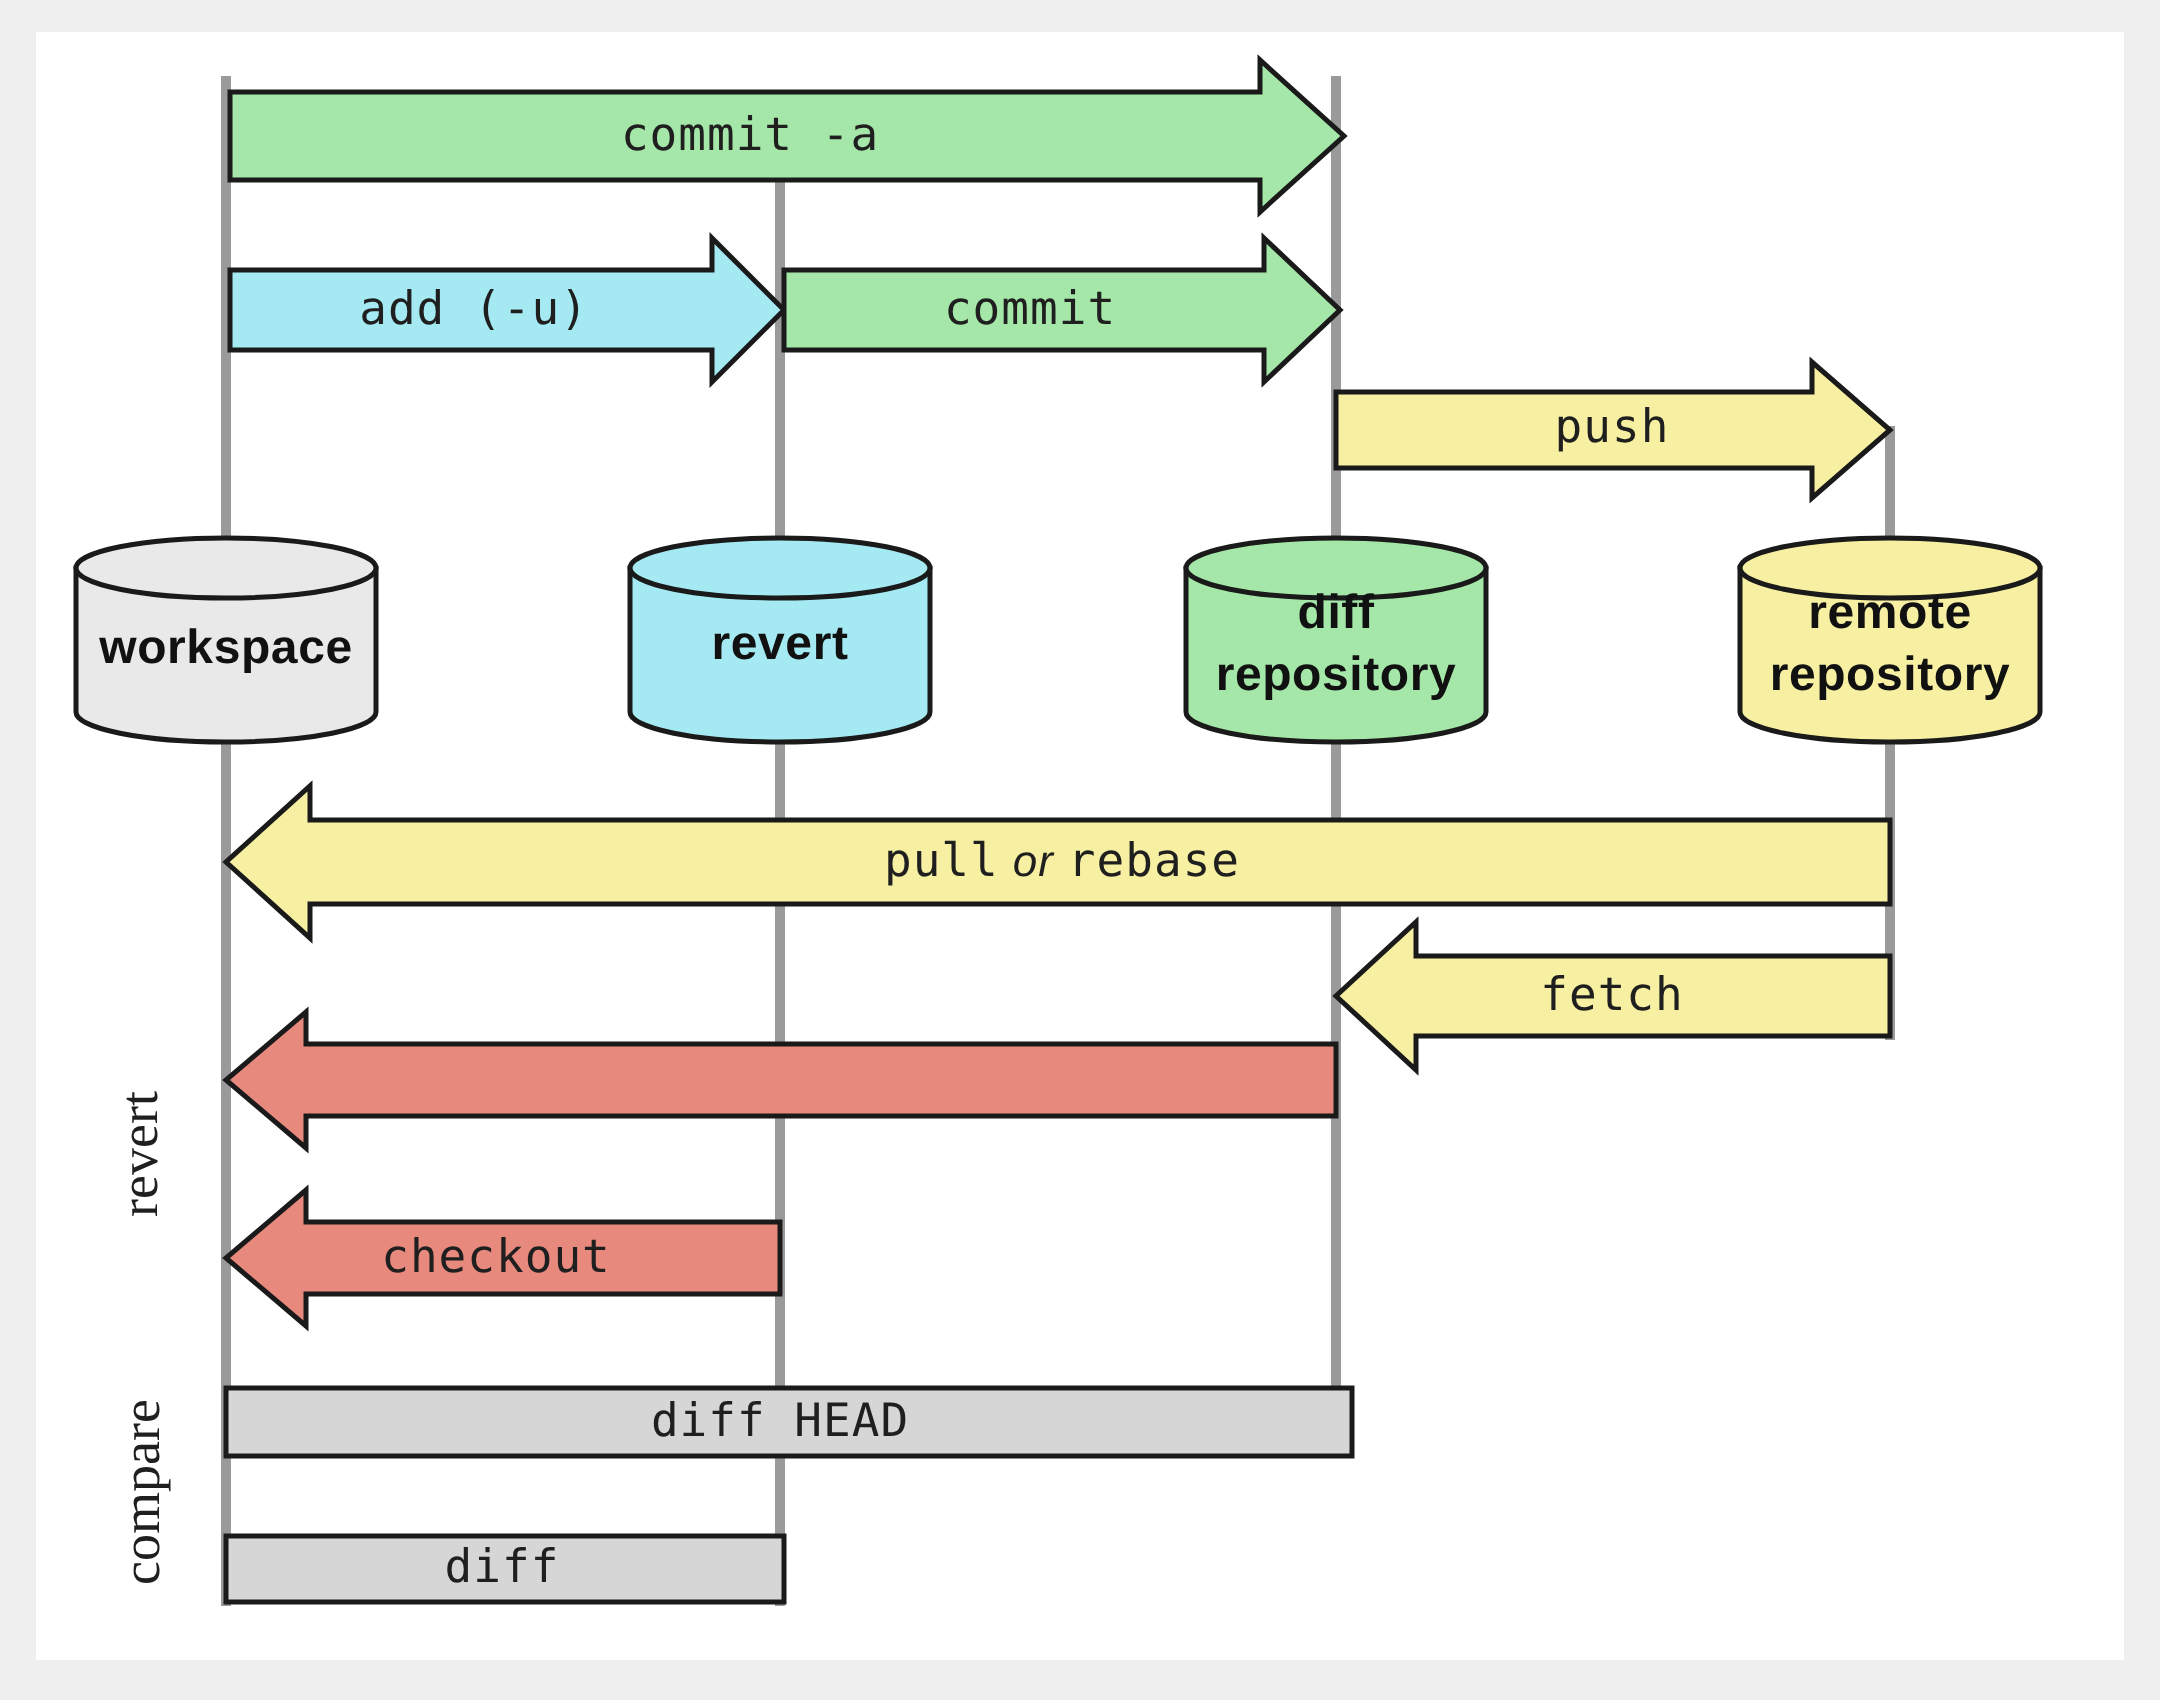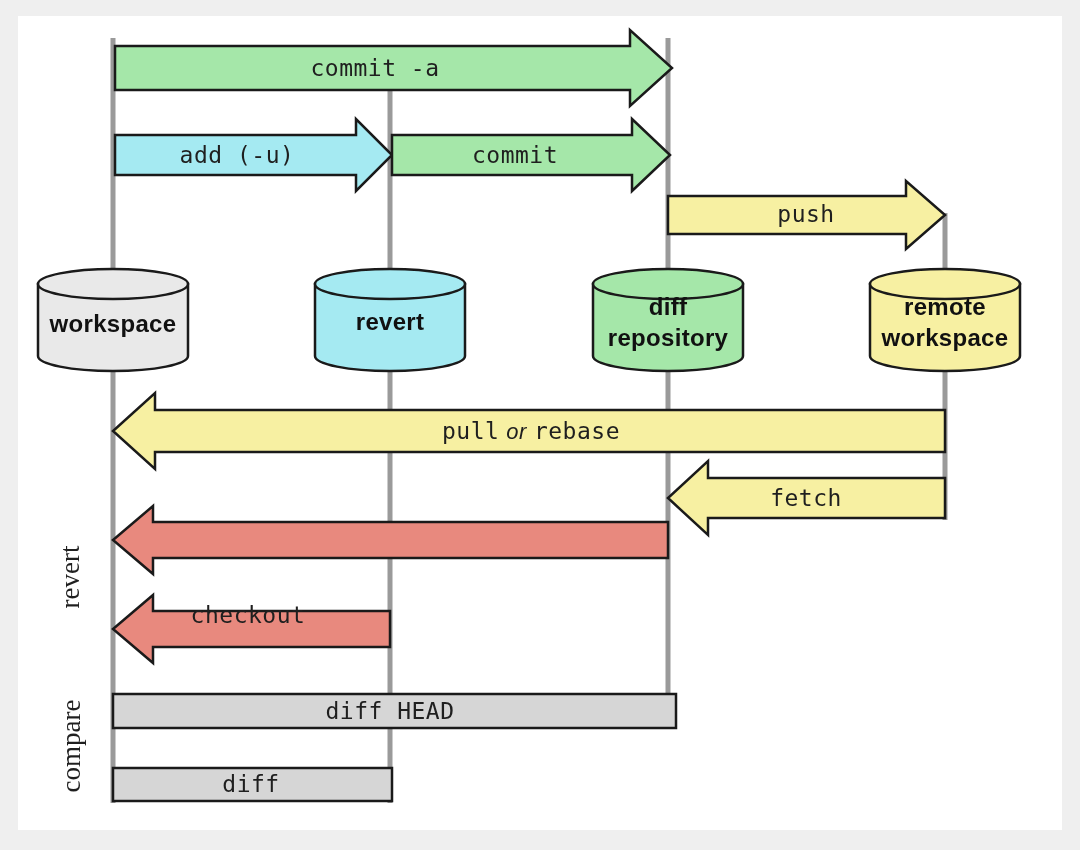--- a/index.html
+++ b/index.html
@@ -124,29 +124,29 @@
   </svg>
 
   <div class="lbl" style="left:375px; top:68px">commit -a</div>
   <div class="lbl" style="left:237px; top:155px">add (-u)</div>
   <div class="lbl" style="left:515px; top:155px">commit</div>
   <div class="lbl" style="left:806px; top:214px">push</div>
   <div class="lbl mixed-lbl" style="left:531px; top:431px">
     <span>pull</span><span class="or">or</span><span>rebase</span>
   </div>
   <div class="lbl" style="left:806px; top:498px">fetch</div>
-  <div class="lbl" style="left:248px; top:615px">checkout</div>
+  <div class="lbl" style="left:248px; top:629px">checkout</div>
 
   <div class="lbl" style="left:390px; top:711px">diff HEAD</div>
   <div class="lbl" style="left:251px; top:784px">diff</div>
 
   <div class="node-lbl" style="left:113px; top:324px">workspace</div>
   <div class="node-lbl" style="left:390px; top:322px">revert</div>
   <div class="node-lbl" style="left:668px; top:322px">diff
 repository</div>
   <div class="node-lbl" style="left:945px; top:322px">remote
-workspace</div>
+repository</div>
 
   <div class="side-lbl" style="left:70px; top:577px">revert</div>
   <div class="side-lbl" style="left:71px; top:746px">compare</div>
 
 
 </div>
 
 </body></html>

